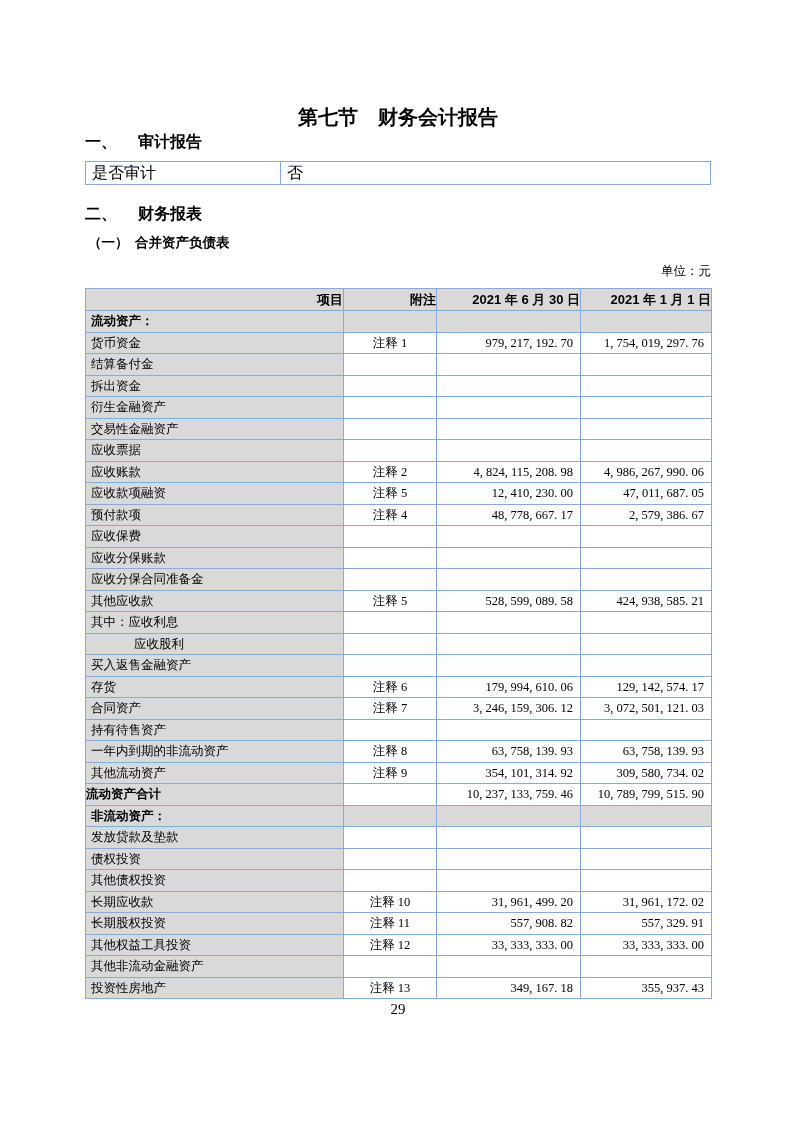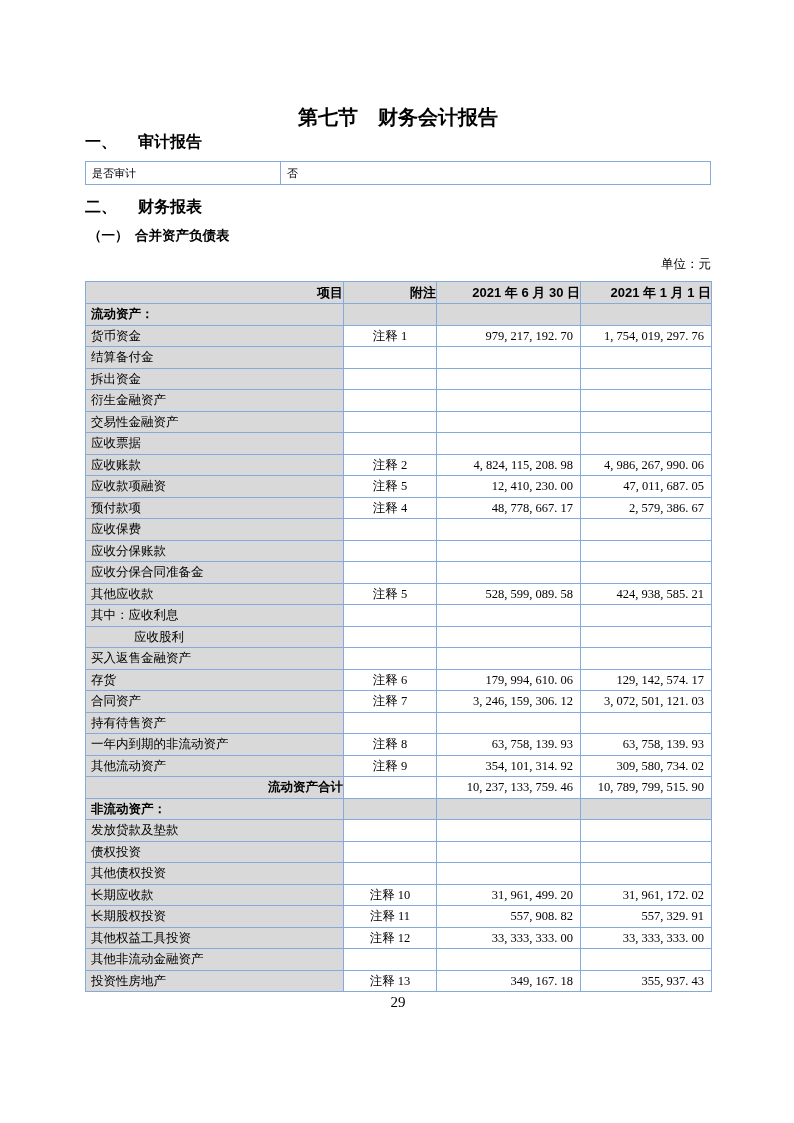--- a/index.html
+++ b/index.html
@@ -20,26 +20,26 @@
   .title .t1 { margin-right:20px; }
 
   .h2 {
     margin-top:3px; font-size:16px; line-height:18px; font-weight:bold;
     font-family:"Liberation Sans","DejaVu Sans",sans-serif;
   }
   .hnum { display:inline-block; width:53px; }
 
   .audit {
     margin-top:10px; width:626px; border-collapse:collapse; table-layout:fixed;
-    font-size:11px;
+    font-size:16px;
   }
   .audit td { border:1px solid var(--bc); height:23px; padding:0 6px; white-space:nowrap; }
   .ac1 { width:195px; }
 
-  .h2b { margin-top:13px; }
+  .h2b { margin-top:20px; }
 
   .h3 {
     margin-top:12px; padding-left:3px; font-size:13.5px; line-height:16px; font-weight:bold;
     font-family:"Liberation Sans","DejaVu Sans",sans-serif;
   }
   .hnum3 { display:inline-block; width:47px; }
 
   .unit { margin-top:12px; text-align:right; font-size:12.5px; line-height:17px; }
 
   .bs {
@@ -56,21 +56,21 @@
     border:1px solid var(--bc); height:20.5px; line-height:20.5px; padding:0;
     white-space:nowrap; overflow:hidden;
   }
   .bs td.item { background:var(--fill); padding-left:5px; text-align:left; }
   .bs td.note { text-align:center; }
   .bs td.num  { text-align:right; padding-right:7px; }
   .bs tr.section td { background:var(--fill); }
   .bs tr.section td.item, .bs tr.total td.item {
     font-weight:bold; font-family:"Liberation Sans","DejaVu Sans",sans-serif;
   }
-  .bs tr.total td.item { text-align:right; padding-left:0; }
+  .bs tr.total td.item { text-align:left; padding-left:0; }
   .bs tr.indent td.item { padding-left:48px; }
 
   .pageno { margin-top:3px; text-align:center; font-size:15px; line-height:14px; }
 </style>
 </head>
 <body>
 
 <div class="page">
   <div class="content">
 

